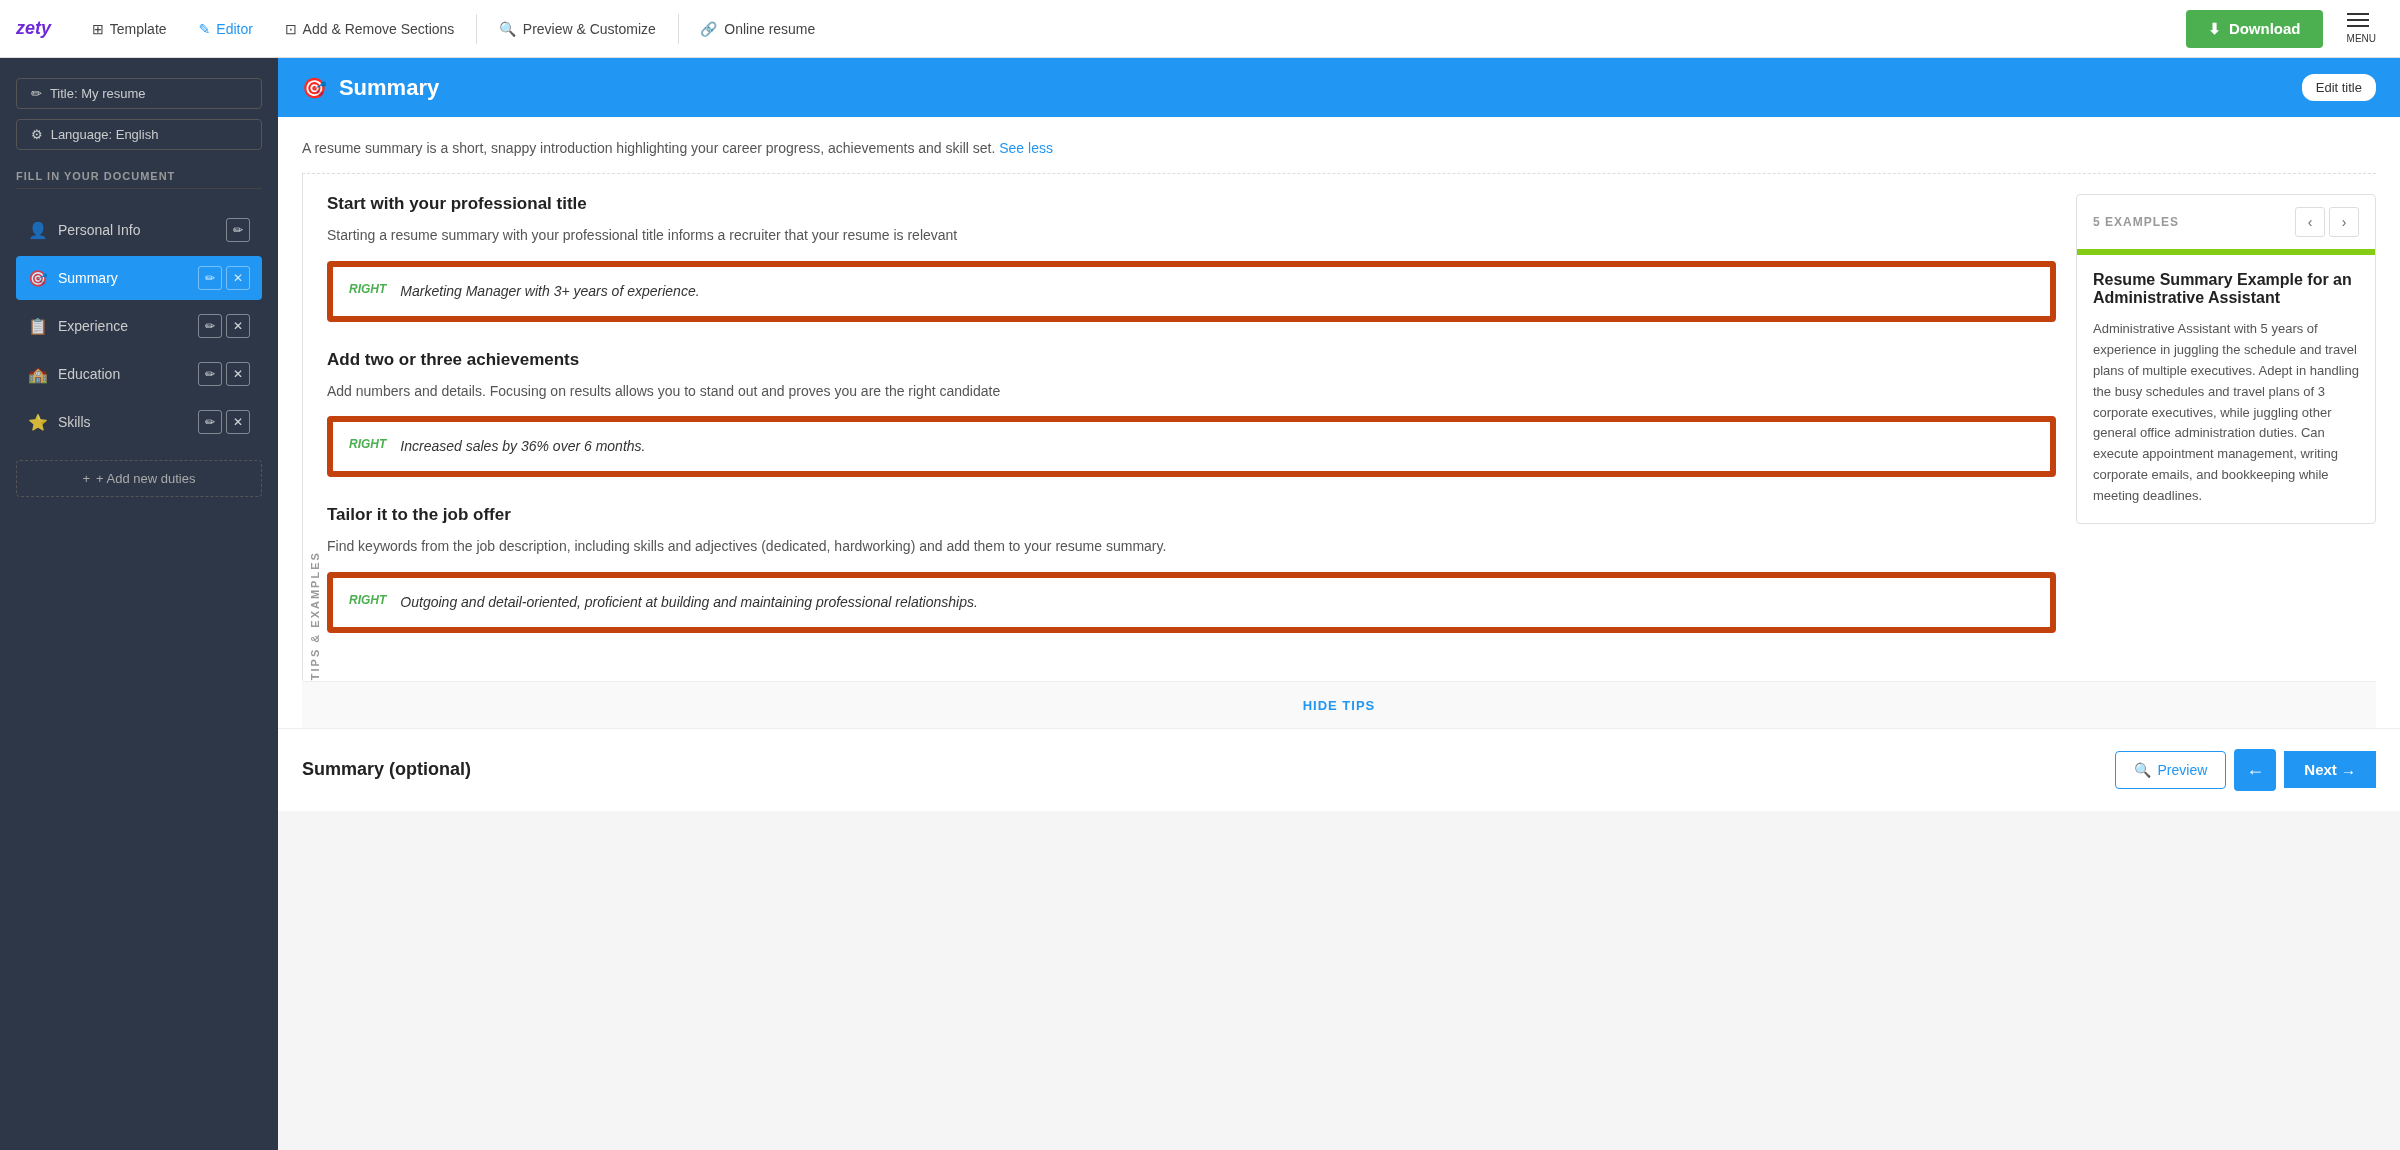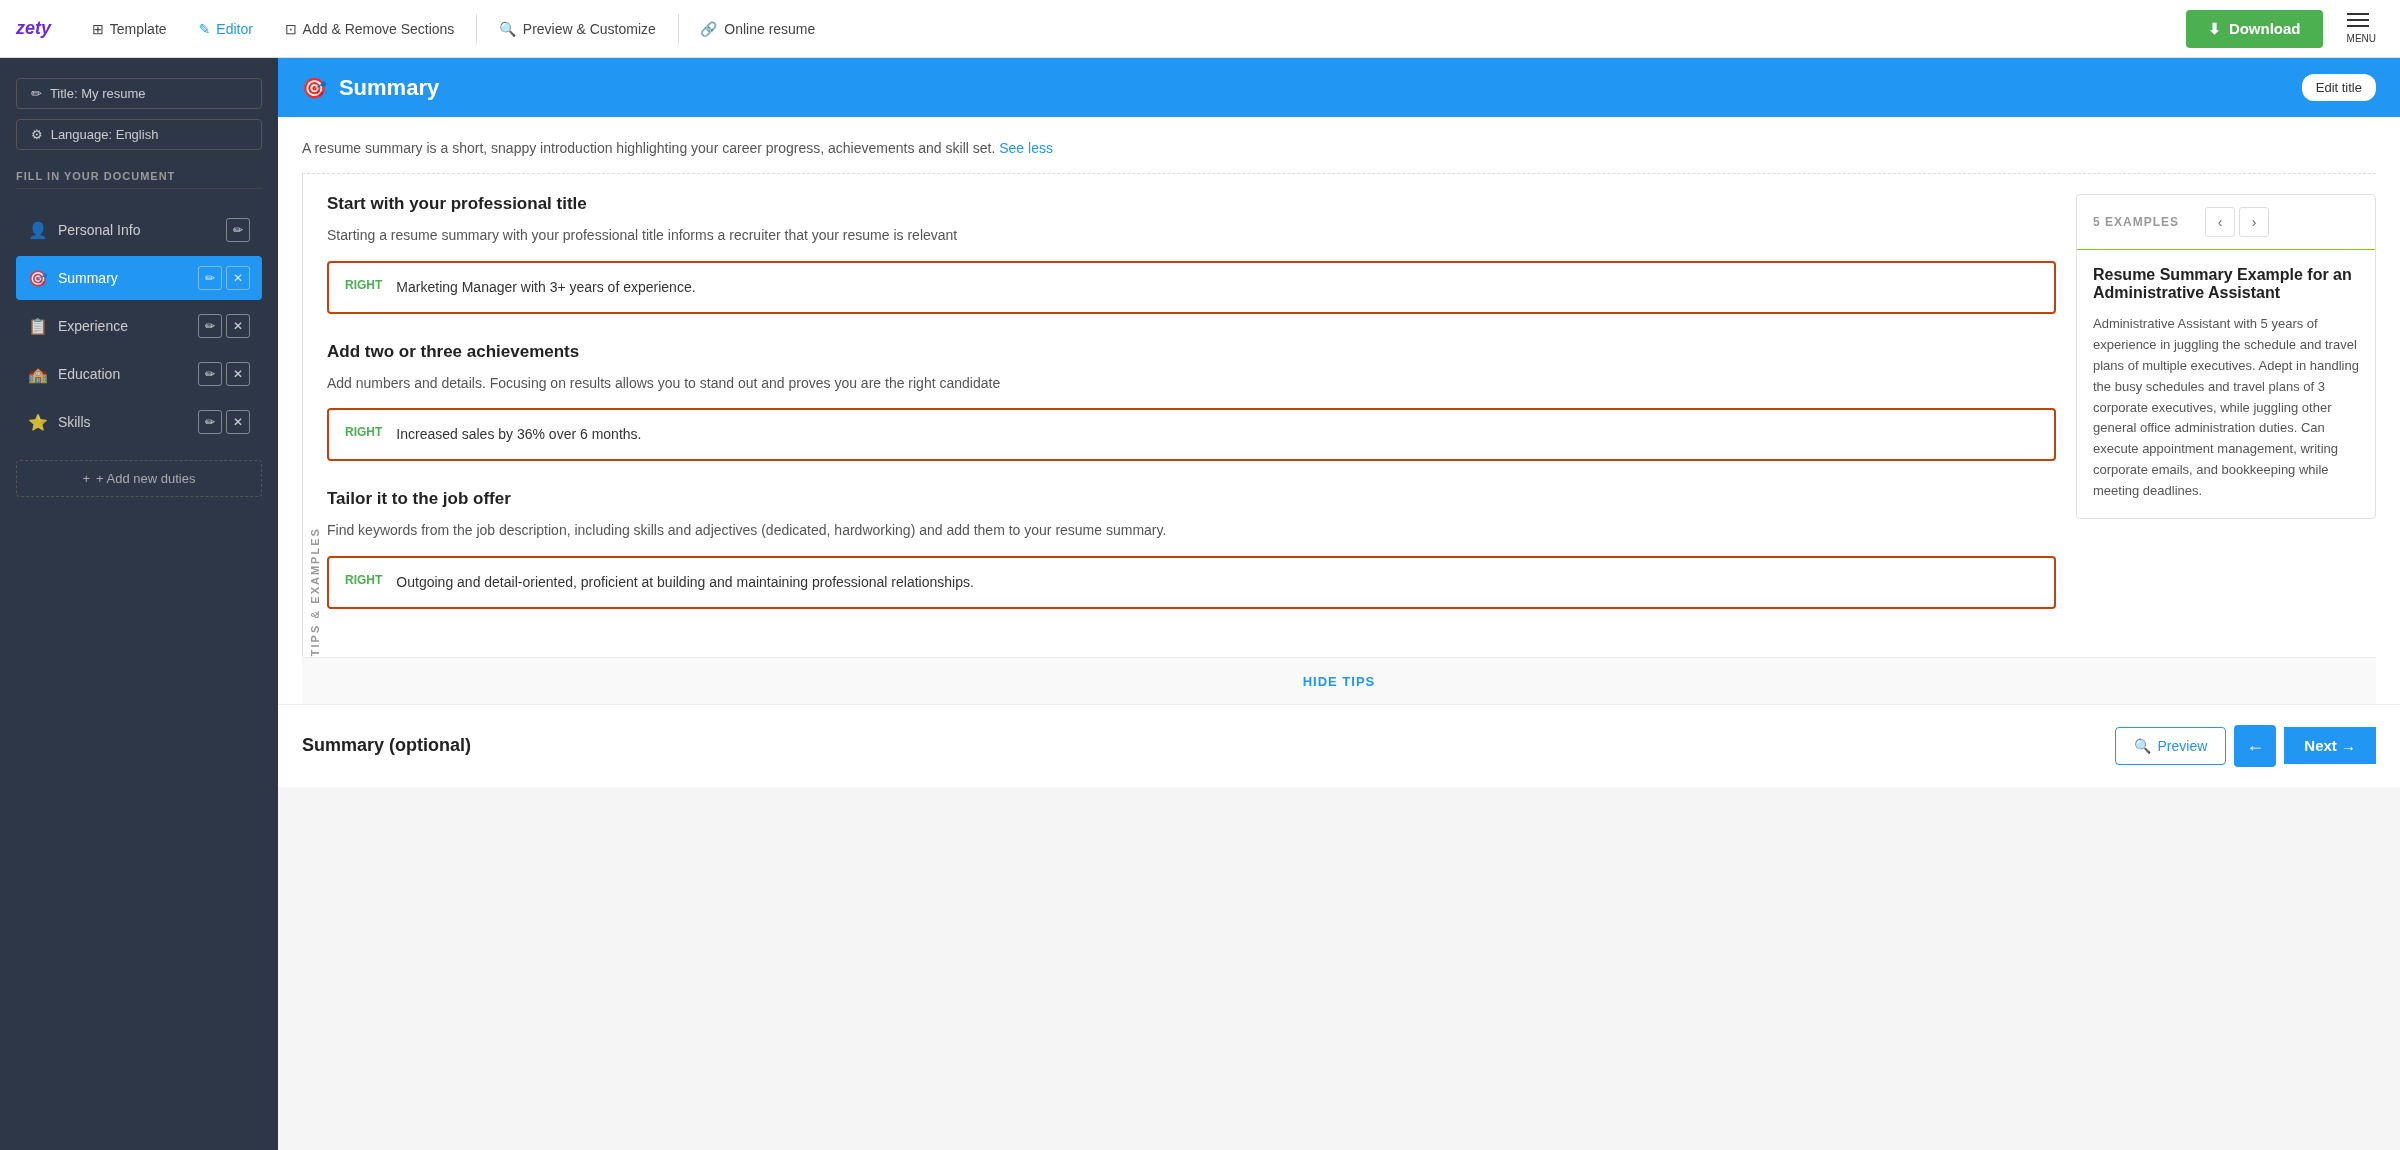--- a/index.html
+++ b/index.html
@@ -114,22 +114,23 @@
     .tips-sidebar {
       width: 320px; flex-shrink: 0; padding: 20px 0 20px 20px;
     }
 
     .tip-block { margin-bottom: 28px; }
     .tip-block h3 { font-size: 17px; font-weight: 700; color: #222; margin-bottom: 10px; }
     .tip-block p { font-size: 14px; color: #555; line-height: 1.6; margin-bottom: 14px; }
 
     .example-box {
       display: flex; align-items: flex-start; gap: 14px;
-      border: 2px solid #c2410c; border-radius: 4px; padding: 14px 16px;
+      border: 6px solid #c2410c; border-radius: 4px; padding: 14px 16px;
       background: #fff;
+      font-style: italic;
     }
     .right-badge {
       color: #4caf50; font-weight: 700; font-size: 12px; flex-shrink: 0; padding-top: 1px;
     }
     .example-text { font-size: 14px; color: #333; line-height: 1.5; }
 
     
     .tips-examples-wrapper {
       display: flex; gap: 0;
     }
@@ -140,22 +141,22 @@
       text-transform: uppercase; padding: 0 6px;
       display: flex; align-items: center; border-right: 1px solid #e0e0e0;
       flex-shrink: 0;
     }
 
     
     .examples-panel {
       border: 1px solid #e0e0e0; border-radius: 4px; background: #fff; overflow: hidden;
     }
     .examples-header {
-      display: flex; align-items: center; 
-      padding: 12px 16px; border-bottom: 1px solid #84cc16; gap: 26px;
+      display: flex; align-items: center; justify-content: space-between;
+      padding: 12px 16px; border-bottom: 6px solid #84cc16; gap: 26px;
     }
     .examples-count { font-size: 12px; color: #999; font-weight: 600; letter-spacing: 1px; text-transform: uppercase; }
     .examples-nav { display: flex; gap: 4px; }
     .nav-arrow {
       background: transparent; border: 1px solid #ddd;
       width: 30px; height: 30px; border-radius: 3px; cursor: pointer;
       font-size: 14px; display: flex; align-items: center; justify-content: center;
       color: #666;
     }
     .examples-content { padding: 16px; }

